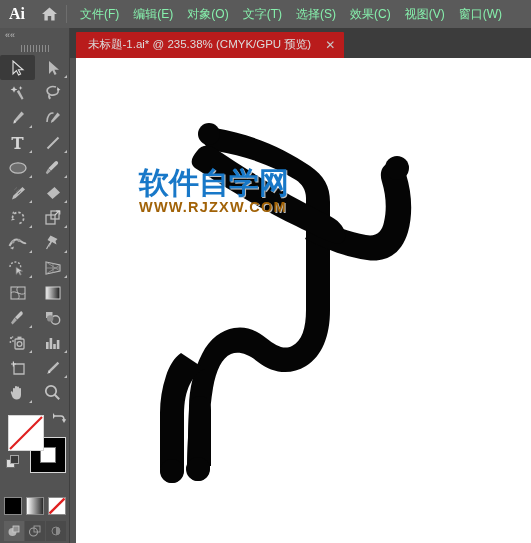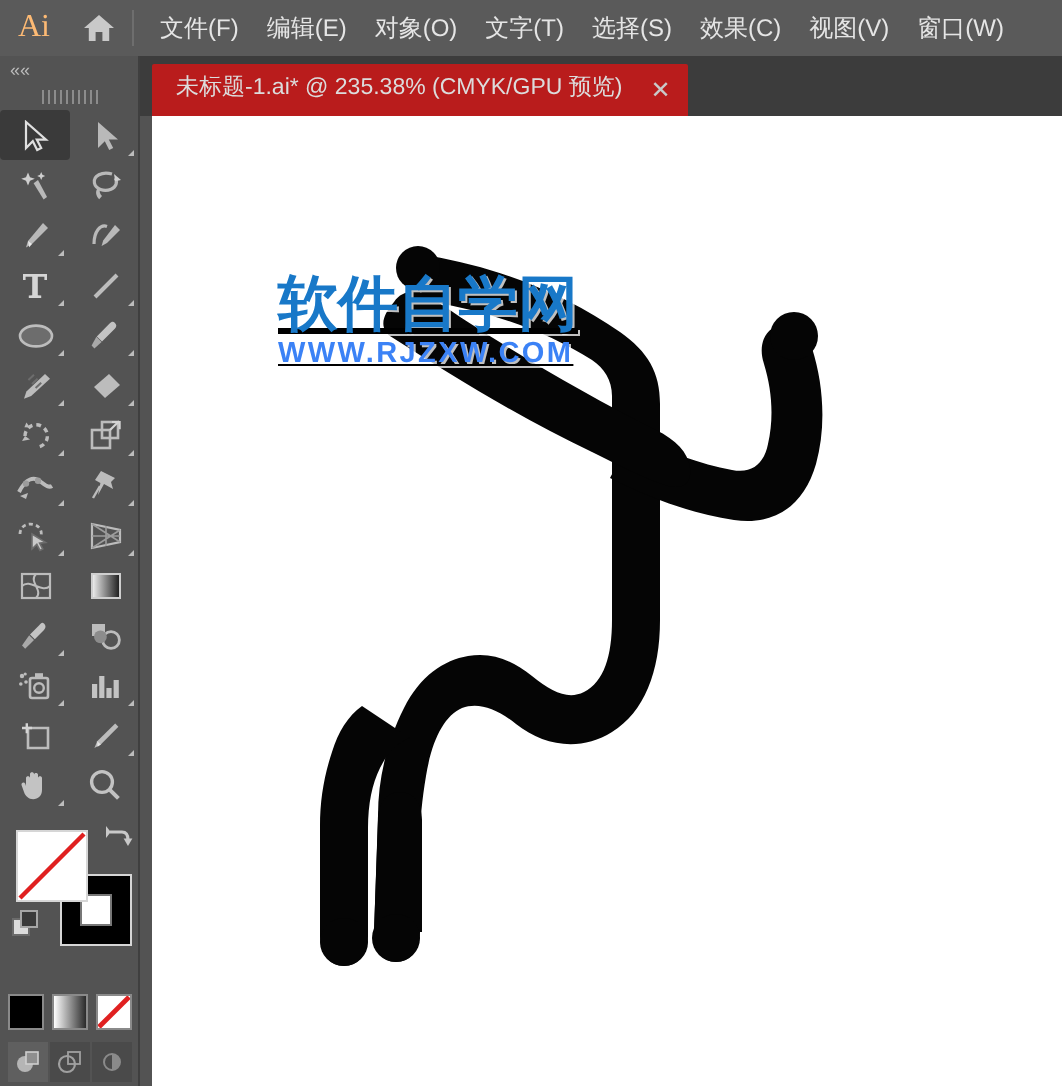--- a/index.html
+++ b/index.html
@@ -19,38 +19,38 @@
   #menubar {
     position: absolute; left: 0; top: 0;
     width: 531px; height: 28px;
     background: #5a5a5a;
     display: flex; align-items: center;
     box-sizing: border-box;
   }
   #ai-logo {
     width: 34px; height: 28px;
     display: flex; align-items: center; justify-content: center;
-    color: #fdba74;
-    font-size: 16px; font-weight: normal;
+    color: #ffffff;
+    font-size: 16px; font-weight: bold;
     letter-spacing: 0px;
     font-family: "Liberation Serif", "DejaVu Serif", serif;
     text-align: center;
   }
   #home-btn {
     width: 30px; height: 28px;
     display: flex; align-items: center; justify-content: center;
   }
   #home-btn svg { display:block; }
   .menu-sep {
     width: 1px; height: 18px;
     background: #6e6e6e;
     margin: 0 6px 0 2px;
   }
   .menu-item {
-    color: #e5e5e5;
+    color: #86efac;
     font-size: 12px;
     padding: 4px 7px;
     white-space: nowrap;
     line-height: 1;
   }
 
   
   #tabbar {
     position: absolute; left: 0; top: 28px;
     width: 531px; height: 30px;
@@ -189,37 +189,36 @@
   #canvas {
     position: absolute; left: 76px; top: 58px;
     width: 455px; height: 485px;
     background: #ffffff;
     overflow: hidden;
   }
   #artwork { position: absolute; left: 0; top: 0; }
 
   
   #watermark {
-    position: absolute; left: 63px; top: 80px;
+    position: absolute; left: 63px; top: 110px;
     pointer-events: none;
     user-select: none;
-    text-decoration: underline;
   }
   #wm-cn {
     font-family: "DejaVu Sans", "Liberation Sans", sans-serif;
     font-size: 30px; font-weight: bold;
     color: #1878c8;
     letter-spacing: 0px;
     line-height: 1;
     text-shadow: 1px 1px 0 rgba(255,255,255,0.75);
   }
   #wm-url {
     font-family: "Liberation Sans", "DejaVu Sans", sans-serif;
     font-size: 14.5px; font-weight: bold;
-    color: #3b82f6;
+    color: #a16207;
     letter-spacing: 1.2px;
     line-height: 1;
     margin-top: 2px;
     text-shadow: 1px 1px 0 rgba(255,255,255,0.75);
   }
 </style>
 </head>
 <body>
 
 <div id="app">

